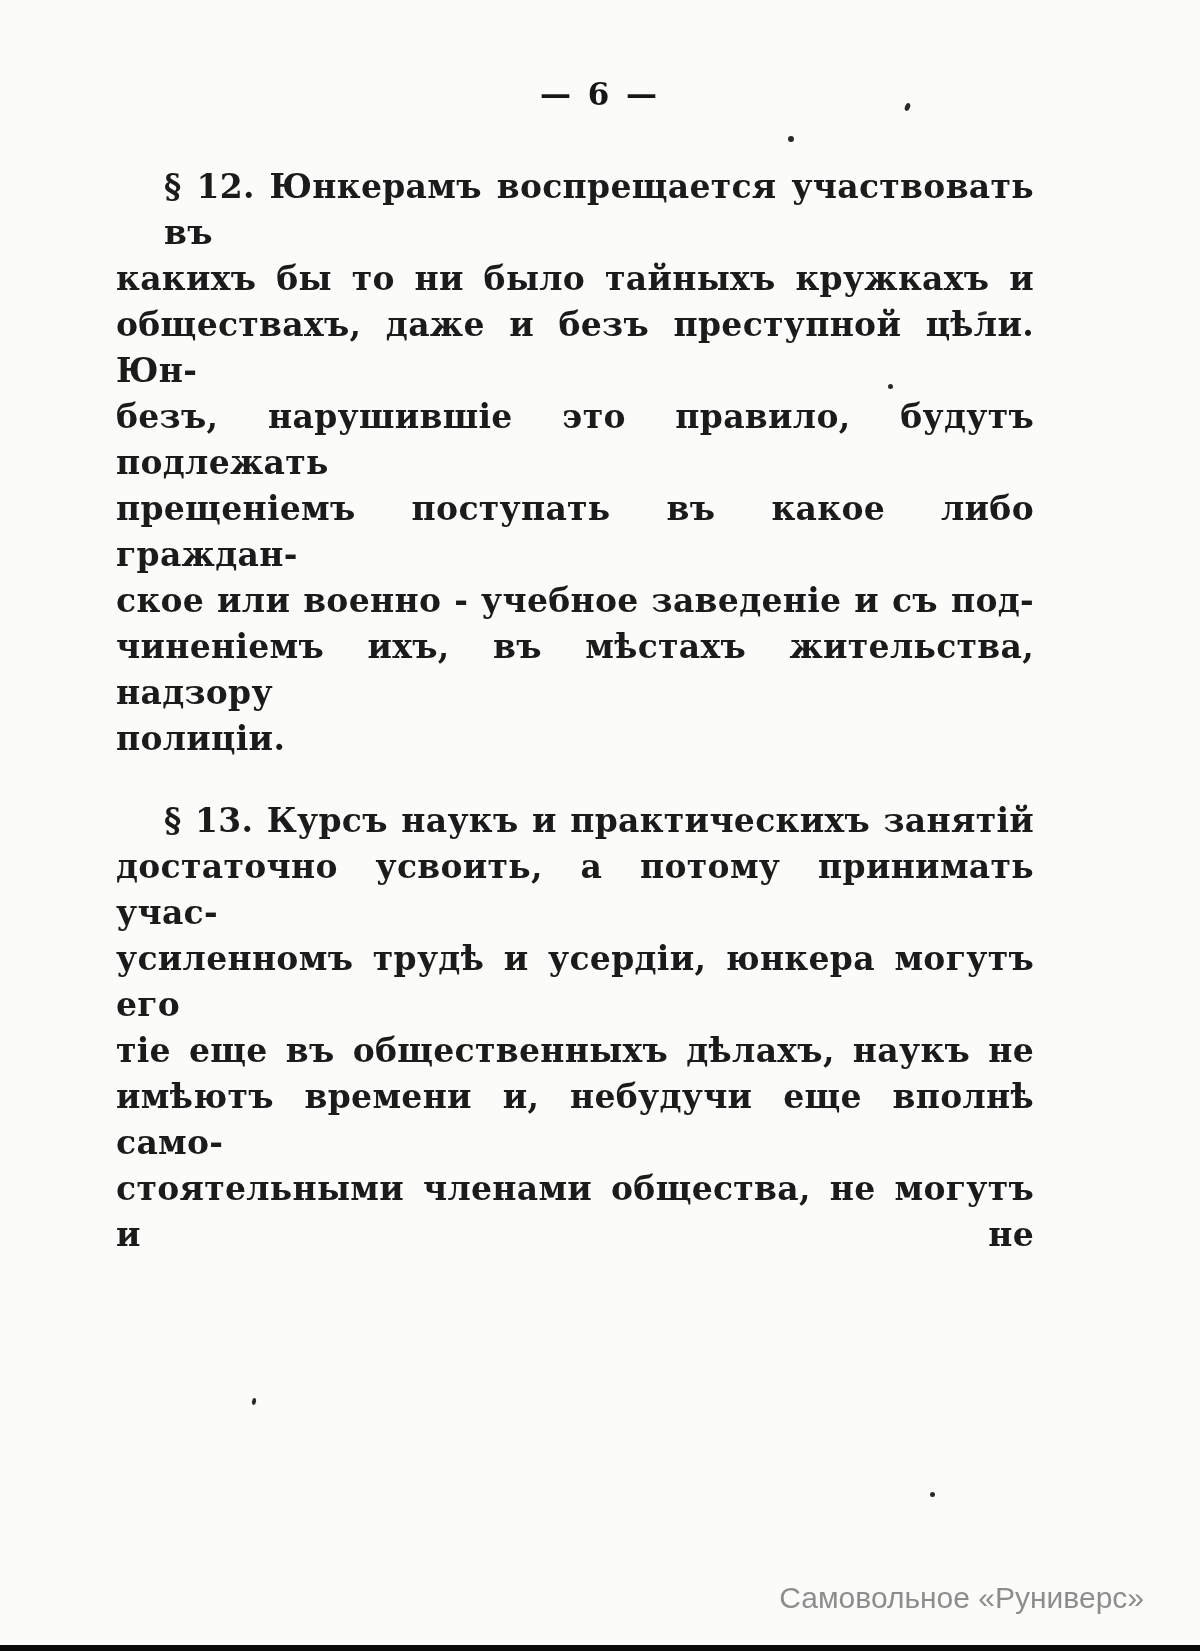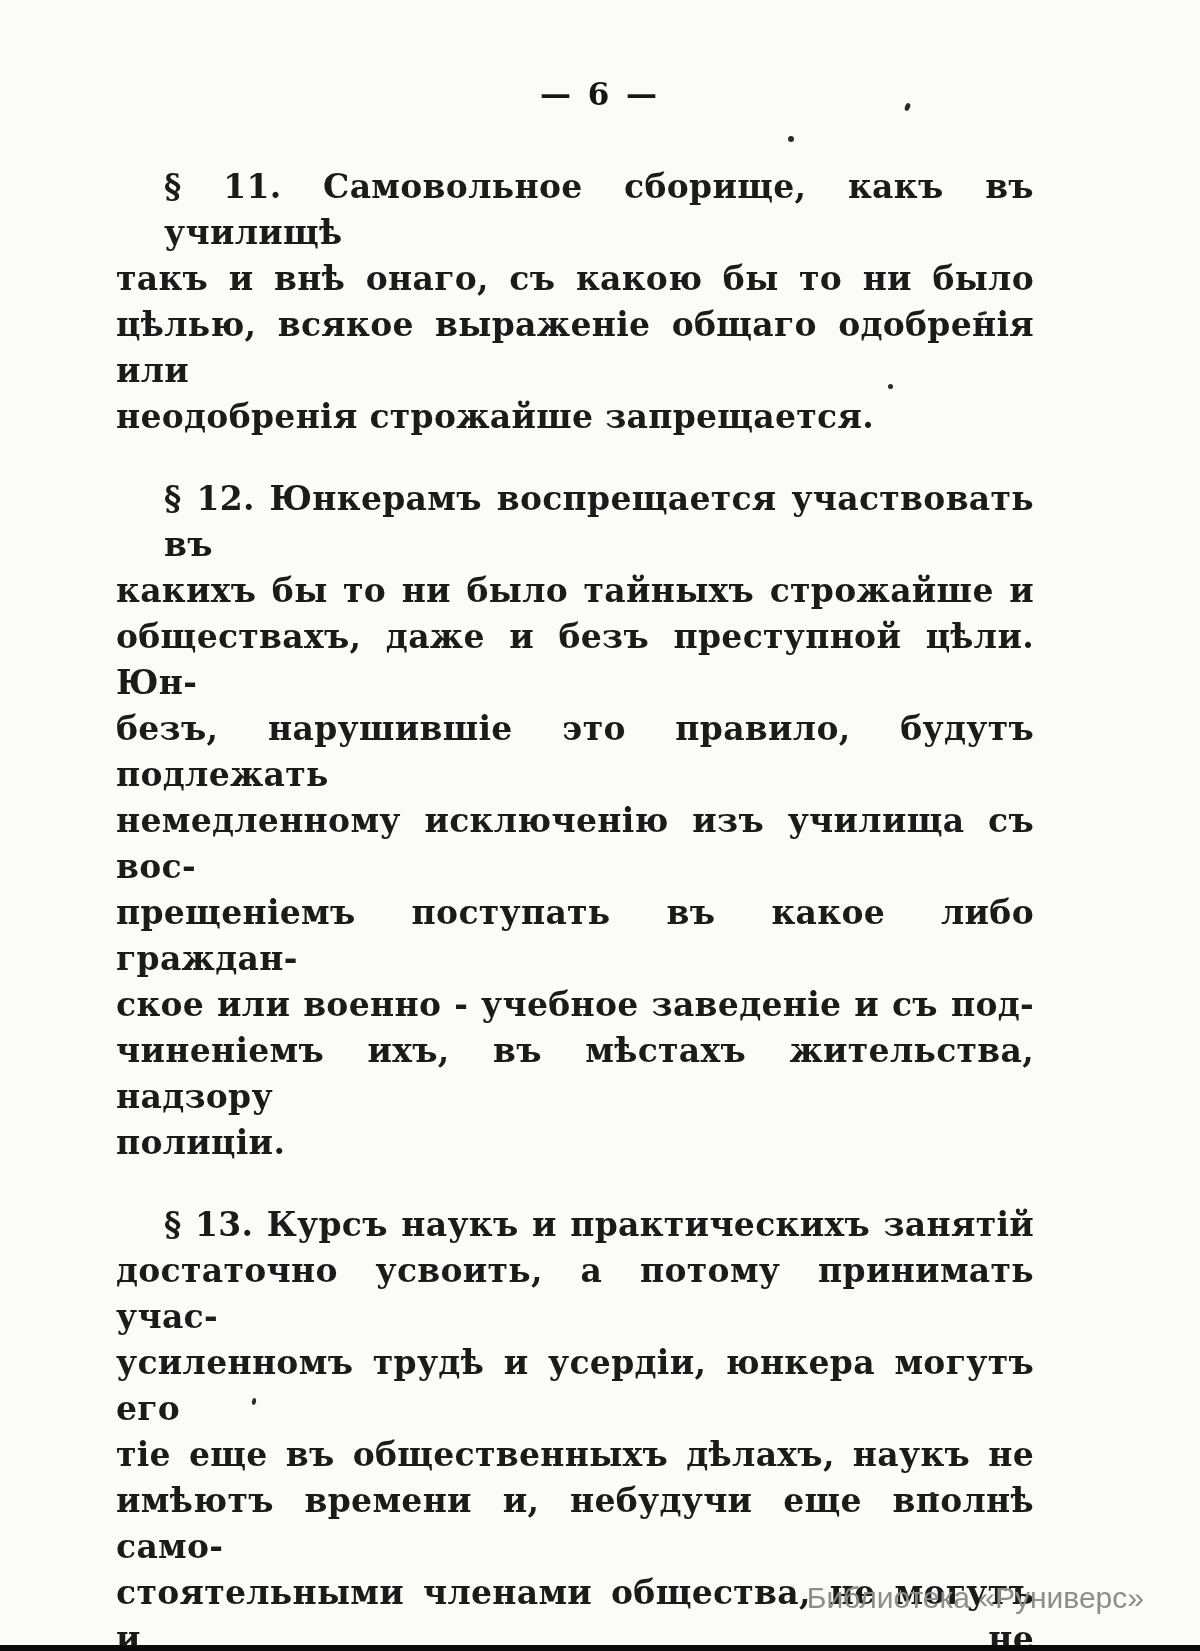--- a/index.html
+++ b/index.html
@@ -82,31 +82,24 @@
 </style>
 </head>
 <body>
 
 <div class="page">
 
   <div class="page-number">— 6 —</div>
 
   <div class="text-block" id="paragraphs">
       <div class="paragraph">
-        <div class="line first">§ 11. Самовольное сборище, какъ въ училищѣ</div>
-        <div class="line">такъ и внѣ онаго, съ какою бы то ни было</div>
-        <div class="line">цѣлью, всякое выраженіе общаго одобренія или</div>
-        <div class="line flush">неодобренія строжайше запрещается.</div>
-      </div>
-      <div class="paragraph">
         <div class="line first">§ 12. Юнкерамъ воспрещается участвовать въ</div>
-        <div class="line">какихъ бы то ни было тайныхъ строжайше и</div>
+        <div class="line">какихъ бы то ни было тайныхъ кружкахъ и</div>
         <div class="line">обществахъ, даже и безъ преступной цѣли. Юн-</div>
         <div class="line">безъ, нарушившіе это правило, будутъ подлежать</div>
-        <div class="line">немедленному исключенію изъ училища съ вос-</div>
         <div class="line">прещеніемъ поступать въ какое либо граждан-</div>
         <div class="line">ское или военно - учебное заведеніе и съ под-</div>
         <div class="line">чиненіемъ ихъ, въ мѣстахъ жительства, надзору</div>
         <div class="line flush">полиціи.</div>
       </div>
       <div class="paragraph">
         <div class="line first">§ 13. Курсъ наукъ и практическихъ занятій</div>
         <div class="line">достаточно усвоить, а потому принимать учас-</div>
         <div class="line">усиленномъ трудѣ и усердіи, юнкера могутъ его</div>
         <div class="line">тіе еще въ общественныхъ дѣлахъ, наукъ не</div>
@@ -115,17 +108,17 @@
       </div>
     </div>
 
   <div class="speck s1"></div>
   <div class="speck s2"></div>
   <div class="speck s3"></div>
   <div class="speck s4"></div>
   <div class="speck s5"></div>
   <div class="speck s6"></div>
 
-  <div class="watermark">Библиотека «Руниверс»</div>
+  <div class="watermark">Самовольное «Руниверс»</div>
 
   <div class="scan-edge"></div>
 
 </div>
 
 </body></html>

